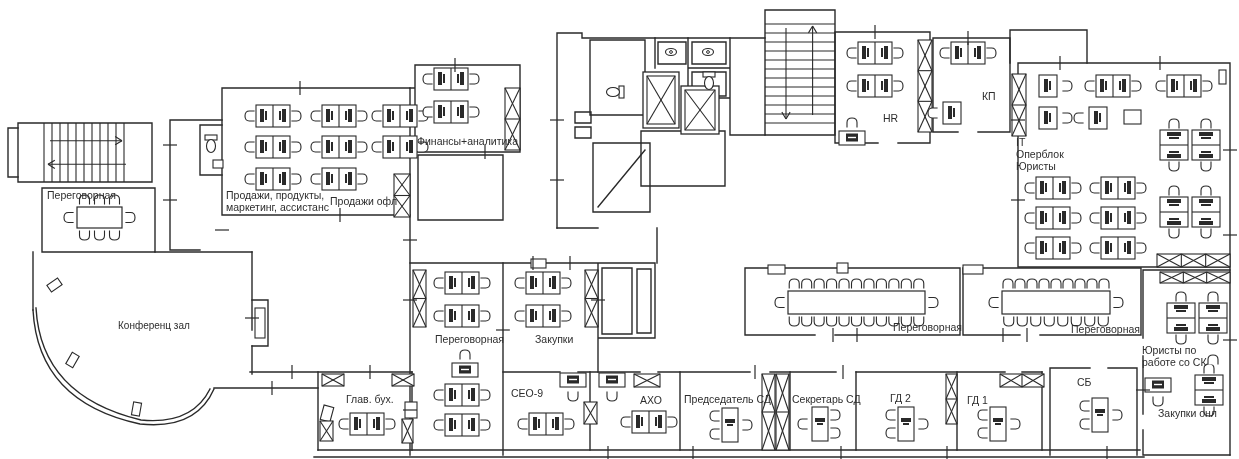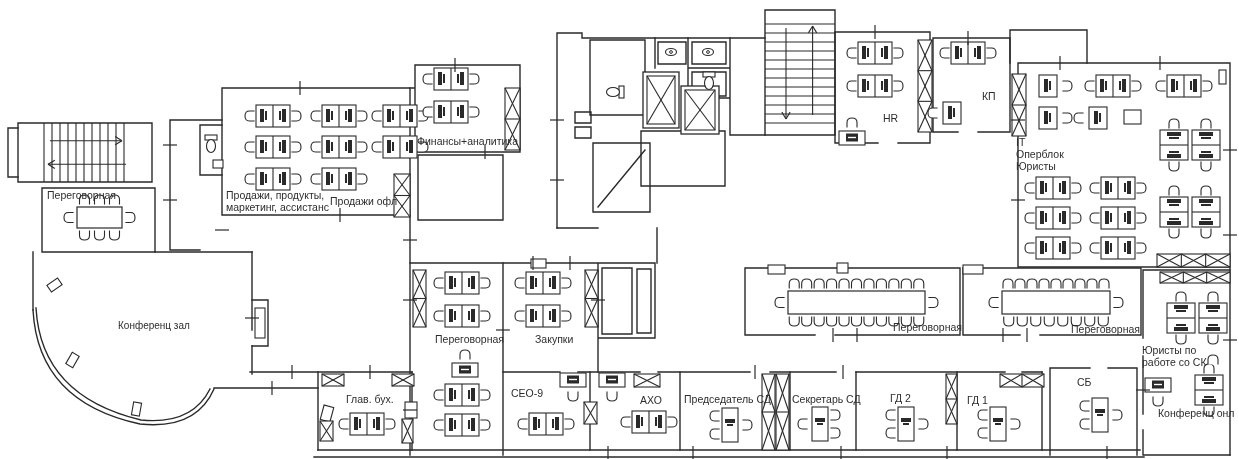--- a/index.html
+++ b/index.html
@@ -877,15 +877,15 @@
     <div class="lbl" style="left:1142px;top:344px">Юристы по
 работе со СК</div>
     <div class="lbl" style="left:346px;top:393px">Глав. бух.</div>
     <div class="lbl" style="left:511px;top:387px">СЕО-9</div>
     <div class="lbl" style="left:640px;top:394px">АХО</div>
     <div class="lbl" style="left:684px;top:393px">Председатель СД</div>
     <div class="lbl" style="left:792px;top:393px">Секретарь СД</div>
     <div class="lbl" style="left:890px;top:392px">ГД 2</div>
     <div class="lbl" style="left:967px;top:394px">ГД 1</div>
     <div class="lbl" style="left:1077px;top:376px">СБ</div>
-    <div class="lbl" style="left:1158px;top:407px">Конференц онл</div>
+    <div class="lbl" style="left:1158px;top:407px">Закупки онл</div>
   </div>
 </div>
 
 </body></html>

